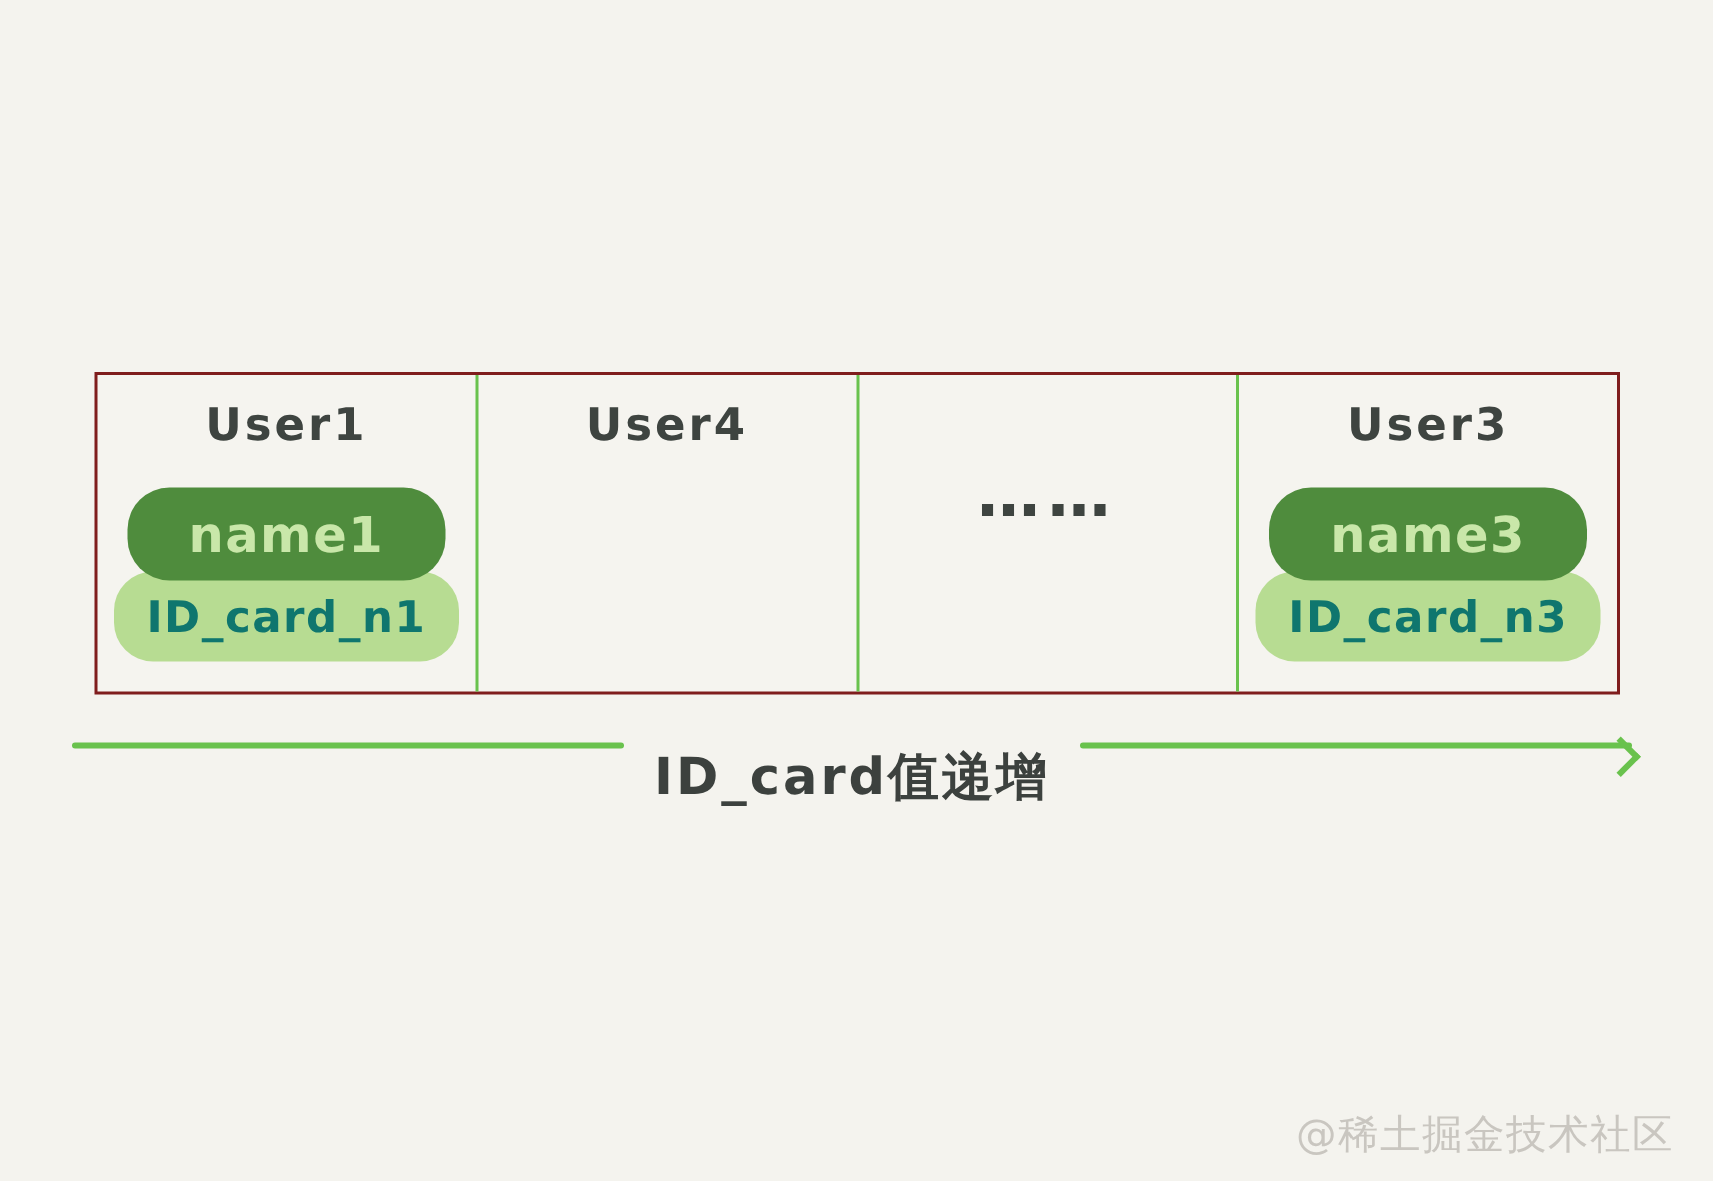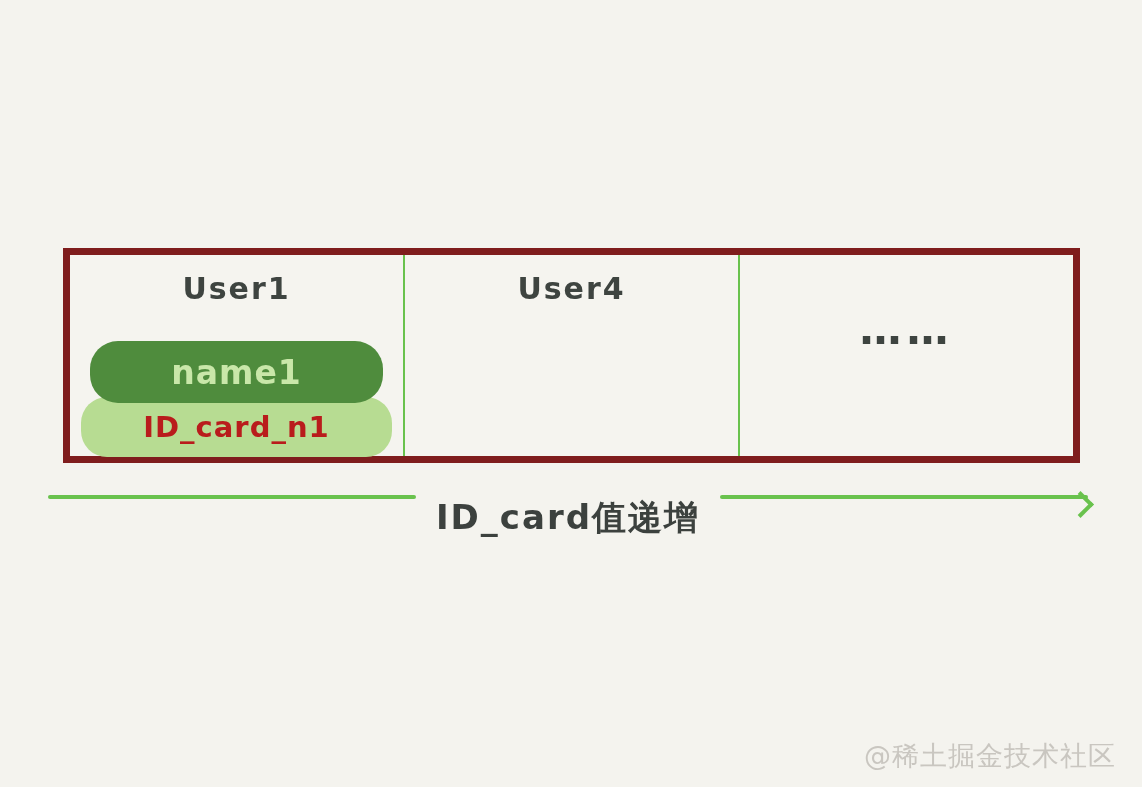--- a/index.html
+++ b/index.html
@@ -14,21 +14,21 @@
     position: relative;
     overflow: hidden;
   }
   .user-table {
     position: absolute;
     left: 63px;
     top: 248px;
     width: 1017px;
     height: 215px;
     display: flex;
-    border: 7px solid #7f1d1d;
+    border: 2px solid #7f1d1d;
     box-sizing: border-box;
     background: #f5f4ef;
   }
   .cell {
     flex: 1;
     border-right: 2px solid #69c24d;
     box-sizing: border-box;
     display: flex;
     flex-direction: column;
     padding: 12px 8px;
@@ -36,21 +36,21 @@
   }
   .cell:last-child { border-right: none; }
   .cell-title {
     text-align: center;
     font-size: 30px;
     font-weight: bold;
     color: #3e4440;
     letter-spacing: 2px;
     margin-top: 4px;
   }
-  .pills { margin-top: 35px; }
+  .pills { margin-top: 24px; }
   .pill {
     display: flex;
     align-items: center;
     justify-content: center;
     font-weight: bold;
     letter-spacing: 1px;
     box-sizing: border-box;
   }
   .pill-name {
     height: 62px;
@@ -59,21 +59,21 @@
     color: #c9e7a9;
     font-size: 33px;
     border-radius: 28px;
     position: relative;
     z-index: 2;
   }
   .pill-id {
     height: 60px;
     margin: -6px 3px 0;
     background: #b7dc92;
-    color: #b91c1c;
+    color: #0f766e;
     font-size: 29px;
     border-radius: 26px;
     position: relative;
     z-index: 1;
     white-space: nowrap;
   }
   .cell-ellipsis {
     justify-content: center;
     align-items: center;
   }
@@ -141,20 +141,27 @@
     <div class="cell-title">User4</div>
     <div class="pills">
     </div>
   </div>
 
   <div class="cell cell-ellipsis">
     <div class="ellipsis-text">……</div>
   </div>
 
 
+  <div class="cell">
+    <div class="cell-title">User3</div>
+    <div class="pills">
+      <div class="pill pill-name">name3</div>
+      <div class="pill pill-id">ID_card_n3</div>
+    </div>
+  </div>
 
 </div>
 
 <div class="arrow">
   <div class="arrow-line"></div>
   <div class="arrow-label">ID_card值递增</div>
   <div class="arrow-line"></div>
   <div class="arrow-head"></div>
 </div>
 

